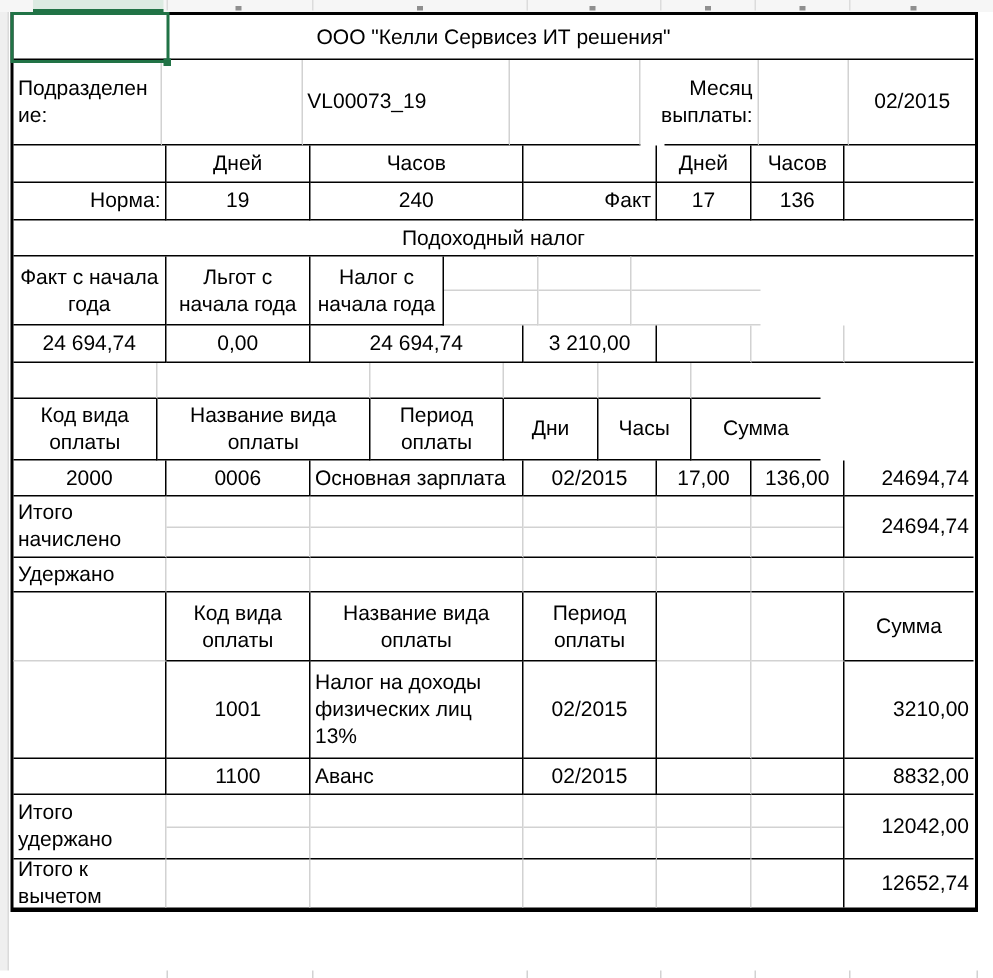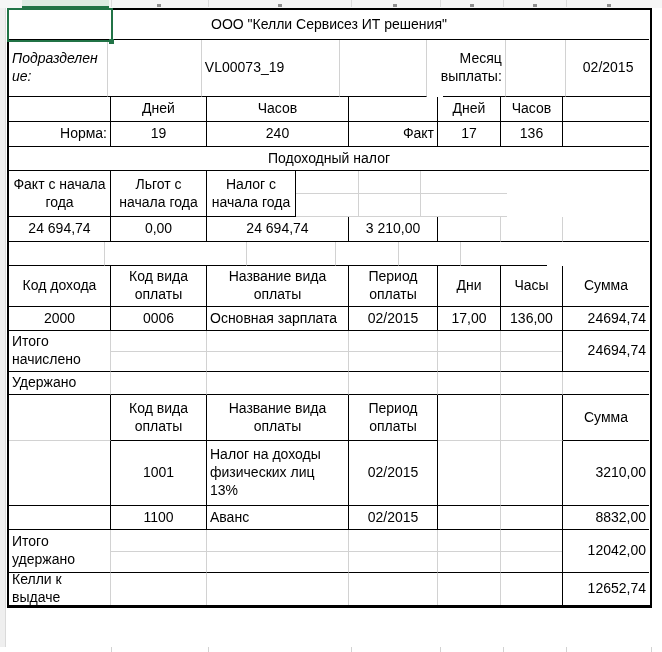--- a/index.html
+++ b/index.html
@@ -35,21 +35,21 @@
   .ctr{justify-content:center;text-align:center;}
   .rt{justify-content:flex-end;text-align:right;}
   .br{border-right:1px solid var(--blk);}
   .gr{border-right:1px solid var(--grid);}
   .bb{border-bottom:1px solid var(--blk);}
   .gb{border-bottom:1px solid var(--grid);}
   .hm{
     background-image:linear-gradient(var(--grid),var(--grid));
     background-size:100% 1px;background-position:0 50%;background-repeat:no-repeat;
   }
-  .brk{overflow-wrap:anywhere;font-style:italic;}
+  .brk{overflow-wrap:anywhere;}
   .novpad{padding:0;padding-right:3px;overflow:visible;margin-left:16px;}
 
   .wA{width:102px}.wB{width:96px}.wC{width:142px}.wD{width:89px}.wE{width:63px}.wF{width:62px}.wG{width:86px}
   .wAB{width:198px}.wFull{width:640px}
 
   .hr1{height:30px}.hr2{height:39px}.hr3{height:57px}.hr4{height:25px}.hr5{height:25px}
   .hr6{height:24px}.hr7{height:46px}.hr8{height:25px}.hr9{height:24px}.hr10{height:41px}
   .hr11{height:24px}.hr12{height:41px}.hr13{height:23px}.hr14{height:46px}.hr15{height:65px}
   .hr16{height:24px}.hr17{height:43px}.hr18{height:32px}
 
@@ -145,21 +145,20 @@
   <div class="row hr9">
     <div class="c wB gr bb"></div>
     <div class="c wC gr bb"></div>
     <div class="c wD gr bb"></div>
     <div class="c wE gr bb"></div>
     <div class="c wF gr bb"></div>
     <div class="c wG bb"></div>
   </div>
 
   <div class="row hr10">
-    <div class="c wA ctr br bb">Код дохода</div>
     <div class="c wB ctr br bb">Код вида оплаты</div>
     <div class="c wC ctr br bb">Название вида оплаты</div>
     <div class="c wD ctr br bb">Период оплаты</div>
     <div class="c wE ctr br bb">Дни</div>
     <div class="c wF ctr br bb">Часы</div>
     <div class="c wG ctr bb">Сумма</div>
   </div>
 
   <div class="row hr11">
     <div class="c wA ctr br bb">2000</div>
@@ -225,21 +224,21 @@
     <div class="c wA gr bb">Итого удержано</div>
     <div class="c wB gr bb hm"></div>
     <div class="c wC gr bb hm"></div>
     <div class="c wD gr bb hm"></div>
     <div class="c wE gr bb hm"></div>
     <div class="c wF br bb hm"></div>
     <div class="c wG rt bb">12042,00</div>
   </div>
 
   <div class="row hr18">
-    <div class="c wA gr">Келли к выдаче</div>
+    <div class="c wA gr">Итого к вычетом</div>
     <div class="c wB gr"></div>
     <div class="c wC gr"></div>
     <div class="c wD gr"></div>
     <div class="c wE gr"></div>
     <div class="c wF br"></div>
     <div class="c wG rt">12652,74</div>
   </div>
 
 </div>
 

